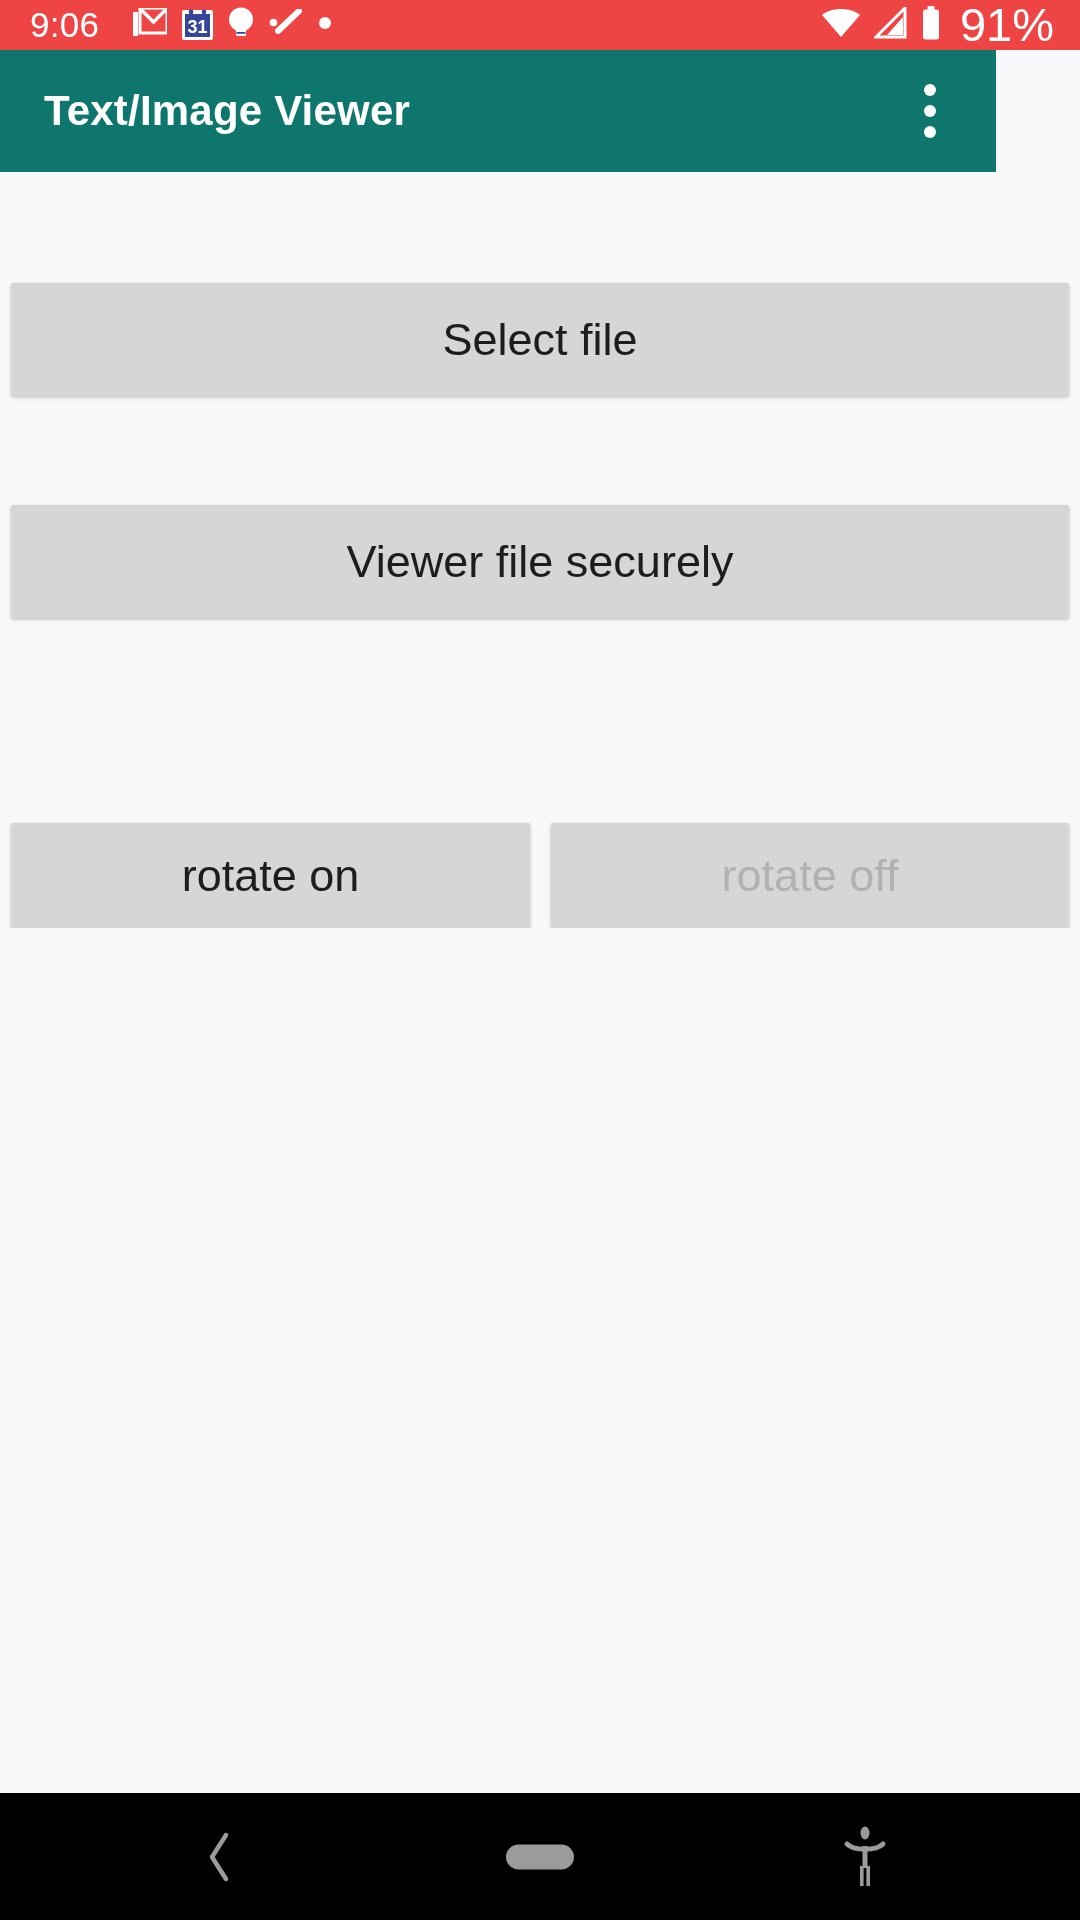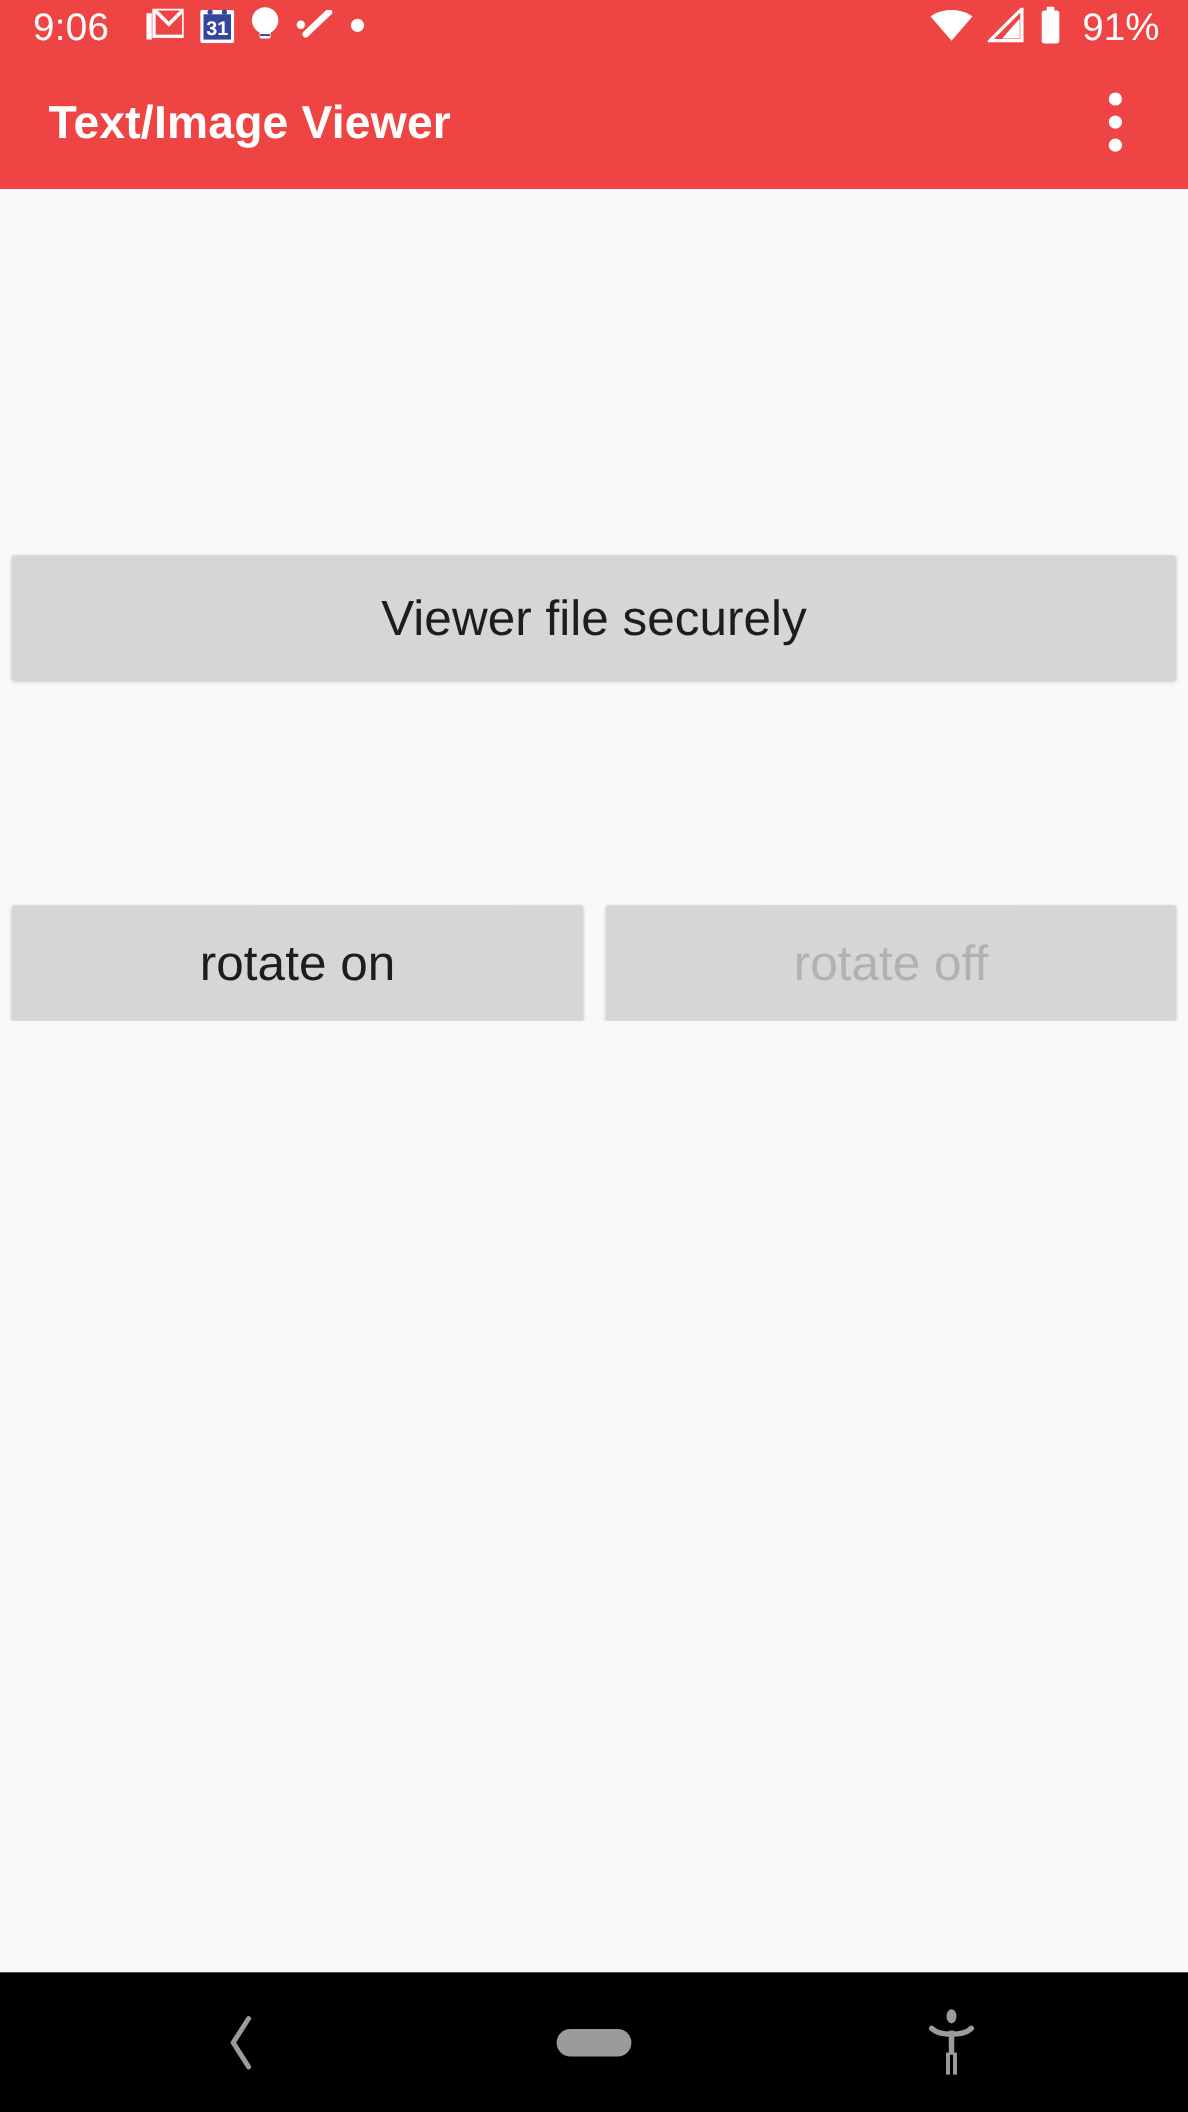--- a/index.html
+++ b/index.html
@@ -19,27 +19,27 @@
     padding:0 26px 0 30px;
   }
   #clock{
     color:#ffffff; font-size:35px; font-weight:400;
     letter-spacing:0.3px; line-height:50px;
   }
   .sb-icons-left{ display:flex; align-items:center; gap:15px; margin-left:34px;text-align:right; }
   .sb-icons-right{ display:flex; align-items:center; gap:13px; margin-left:auto; }
   .sb-ico{ display:block; }
   #battery-pct{
-    color:#ffffff; font-size:35px; font-weight:400; line-height:50px; margin-left:6px;
+    color:#ffffff; font-size:47px; font-weight:400; line-height:50px; margin-left:6px;
   }
 
   
   #app-bar{
-    position:absolute; left:0; top:50px; width:1080px; height:122px;
-    background:#ef4444;
+    position:absolute; left:0; top:50px; width:996px; height:122px;
+    background:#0f766e;
     display:flex; align-items:center;
   }
   #app-title{
     color:#ffffff; font-size:42px; font-weight:700;
     margin-left:44px; letter-spacing:0.2px;
   }
   #overflow-menu{
     position:absolute; right:36px; top:50%; transform:translateY(-50%);
     width:60px; height:80px;
     display:flex; flex-direction:column; align-items:center; justify-content:center; gap:9px;
@@ -198,20 +198,21 @@
     <div id="app-title">Text/Image Viewer</div>
     <div id="overflow-menu">
       <i></i>
       <i></i>
       <i></i>
     </div>
   </div>
 
   <div id="content">
 
+    <button class="btn" id="btn-select-file">Select file</button>
 
     <button class="btn" id="btn-select-file-securely">Viewer file securely</button>
 
 
     <div id="rotate-row">
       <button class="btn disabled" id="btn-rotate-off" disabled="">rotate off</button>
       <button class="btn" id="btn-rotate-on">rotate on</button>
     </div>
 
     <div id="viewer-area"></div>

